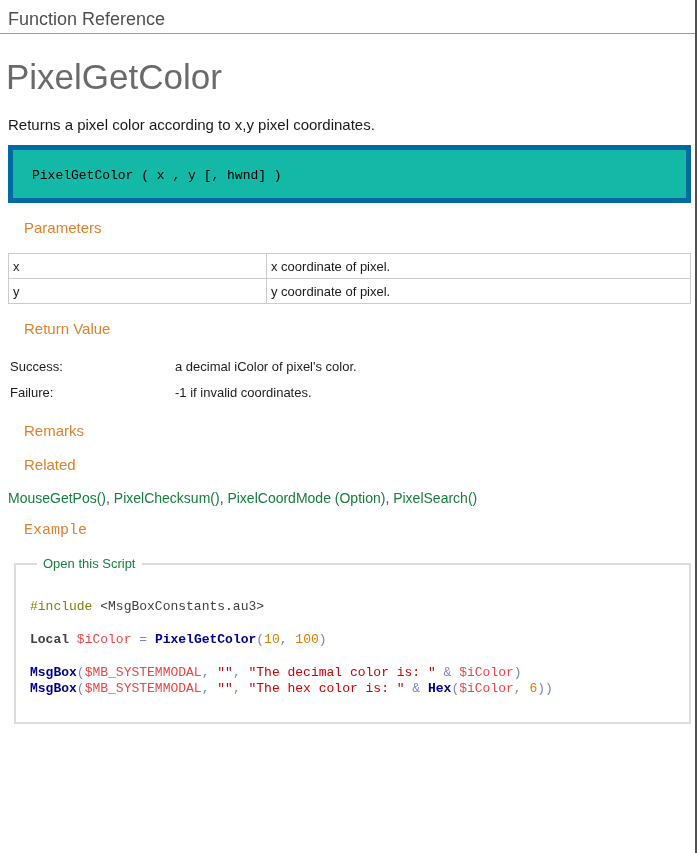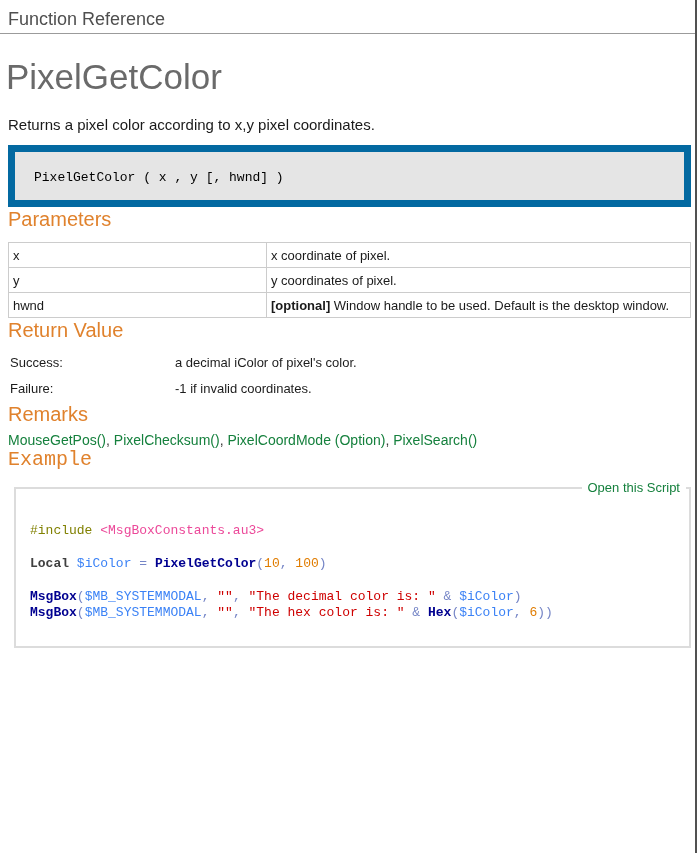--- a/index.html
+++ b/index.html
@@ -12,30 +12,30 @@
   .breadcrumb { padding-top: 9px; font-size: 18px; color: #4f4f4f; }
   .top-rule { border: none; border-top: 1px solid #9b9b9b; margin: 3px -6px 0 -8px; }
 
   h1.title {
     margin: 22px 0 0 -2px; font-size: 35px; line-height: 1.2;
     font-weight: normal; color: #6a6a6a; letter-spacing: 0px;
   }
   p.desc { margin: 18px 0 0 0; font-size: 15px; color: #1a1a1a; }
 
   .sigbox {
-    margin-top: 12px; margin-right: 0; background: #e5e5e5;
-    border: 7px solid #0369a1; padding: 15px 10px 15px 19px;
+    margin-top: 12px; margin-right: 0; background: #14b8a6;
+    border: 5px solid #0369a1; padding: 15px 10px 15px 19px;
   }
   .sigbox code {
     font-family: "Liberation Mono", monospace; font-size: 13px; color: #000;
   }
 
   h2.sect {
-    font-size: 20px; font-weight: normal; color: #E0822D; line-height: 1.2;
-    margin: 0;
+    font-size: 15px; font-weight: normal; color: #E0822D; line-height: 1.2;
+    margin: 16px;
   }
   .mt-params { margin-top: 30px; }
   .mt-return { margin-top: 27px; }
   .mt-remarks { margin-top: 24px; }
   .mt-related { margin-top: 44px; }
   .mt-example { margin-top: 33px; font-family: Liberation Mono, monospace; }
 
   table.params {
     margin-top: 11px; width: 100%; border-collapse: collapse; font-size: 13px;
   }
@@ -51,33 +51,33 @@
 
   p.plain { margin: 6px 0 0 0; font-size: 13px; }
 
   p.related { margin: 6px 0 0 0; font-size: 14px; color: #3a3a3a; }
   a.doclink { color: #15803d; text-decoration: none; cursor: pointer; }
 
   fieldset.example-box {
     margin: 8px 0 0 6px; border: 2px solid #dcdcdc; padding: 0 12px 8px 12px;
   }
   fieldset.example-box legend {
-    font-size: 13px; margin-left: 9px; padding: 0 6px; text-align: right;
+    font-size: 13px; margin-left: 9px; padding: 0 6px;
   }
   pre.code {
     margin: 12px 0 0 2px; font-family: "Liberation Mono", monospace;
     font-size: 13px; line-height: 16.4px; color: #000;
   }
   .code-line { white-space: pre; }
   .tk-plain { color: #000000; }
   .tk-pre  { color: #808000; }
-  .tk-inc  { color: #ec4899; text-align: center; }
+  .tk-inc  { color: #404040; text-align: center; }
   .tk-kw   { color: #404040; font-weight: bold; }
   .tk-fn   { color: #000090; font-weight: bold; }
-  .tk-var  { color: #3b82f6; text-align: right; }
+  .tk-var  { color: #ef4444; text-align: right; }
   .tk-op   { color: #7585C6; }
   .tk-num  { color: #E07C00; }
   .tk-str  { color: #CE0000; }
 
   .right-edge {
     position: absolute; top: 0; right: 0; width: 2px; height: 853px;
     background: #515151;
   }
 </style>
 </head>
@@ -98,43 +98,40 @@
 
   <h2 class="sect mt-params">Parameters</h2>
   <table class="params">
     <tbody>
       <tr>
         <td class="pname">x</td>
         <td><strong></strong><span>x coordinate of pixel.</span></td>
       </tr>
       <tr>
         <td class="pname">y</td>
-        <td><strong></strong><span>y coordinates of pixel.</span></td>
-      </tr>
-      <tr>
-        <td class="pname">hwnd</td>
-        <td><strong>[optional]</strong><span> Window handle to be used. Default is the desktop window.</span></td>
+        <td><strong></strong><span>y coordinate of pixel.</span></td>
       </tr>
     </tbody>
   </table>
 
   <h2 class="sect mt-return">Return Value</h2>
   <div class="rv-block">
     <div class="rv-row">
       <span class="rv-label">Success:</span>
       <span>a decimal iColor of pixel's color.</span>
     </div>
     <div class="rv-row">
       <span class="rv-label">Failure:</span>
       <span>-1 if invalid coordinates.</span>
     </div>
   </div>
 
   <h2 class="sect mt-remarks">Remarks</h2>
 
+  <h2 class="sect mt-related">Related</h2>
   <p class="related"><a href="#" class="doclink">MouseGetPos()</a><span>, </span><a href="#" class="doclink">PixelChecksum()</a><span>, </span><a href="#" class="doclink">PixelCoordMode (Option)</a><span>, </span><a href="#" class="doclink">PixelSearch()</a></p>
 
   <h2 class="sect mt-example">Example</h2>
   <fieldset class="example-box">
     <legend><a href="#" class="doclink">Open this Script</a></legend>
     <pre class="code"><div class="code-line">&nbsp;</div><div class="code-line"><span class="tk-pre">#include</span><span class="tk-plain"> </span><span class="tk-inc">&lt;MsgBoxConstants.au3&gt;</span></div><div class="code-line">&nbsp;</div><div class="code-line"><span class="tk-kw">Local</span><span class="tk-plain"> </span><span class="tk-var">$iColor</span><span class="tk-plain"> </span><span class="tk-op">=</span><span class="tk-plain"> </span><span class="tk-fn">PixelGetColor</span><span class="tk-op">(</span><span class="tk-num">10</span><span class="tk-op">,</span><span class="tk-plain"> </span><span class="tk-num">100</span><span class="tk-op">)</span></div><div class="code-line">&nbsp;</div><div class="code-line"><span class="tk-fn">MsgBox</span><span class="tk-op">(</span><span class="tk-var">$MB_SYSTEMMODAL</span><span class="tk-op">,</span><span class="tk-plain"> </span><span class="tk-str">""</span><span class="tk-op">,</span><span class="tk-plain"> </span><span class="tk-str">"The decimal color is: "</span><span class="tk-plain"> </span><span class="tk-op">&amp;</span><span class="tk-plain"> </span><span class="tk-var">$iColor</span><span class="tk-op">)</span></div><div class="code-line"><span class="tk-fn">MsgBox</span><span class="tk-op">(</span><span class="tk-var">$MB_SYSTEMMODAL</span><span class="tk-op">,</span><span class="tk-plain"> </span><span class="tk-str">""</span><span class="tk-op">,</span><span class="tk-plain"> </span><span class="tk-str">"The hex color is: "</span><span class="tk-plain"> </span><span class="tk-op">&amp;</span><span class="tk-plain"> </span><span class="tk-fn">Hex</span><span class="tk-op">(</span><span class="tk-var">$iColor</span><span class="tk-op">,</span><span class="tk-plain"> </span><span class="tk-num">6</span><span class="tk-op">))</span></div><div class="code-line">&nbsp;</div></pre>
   </fieldset>
 
 </div>
 

